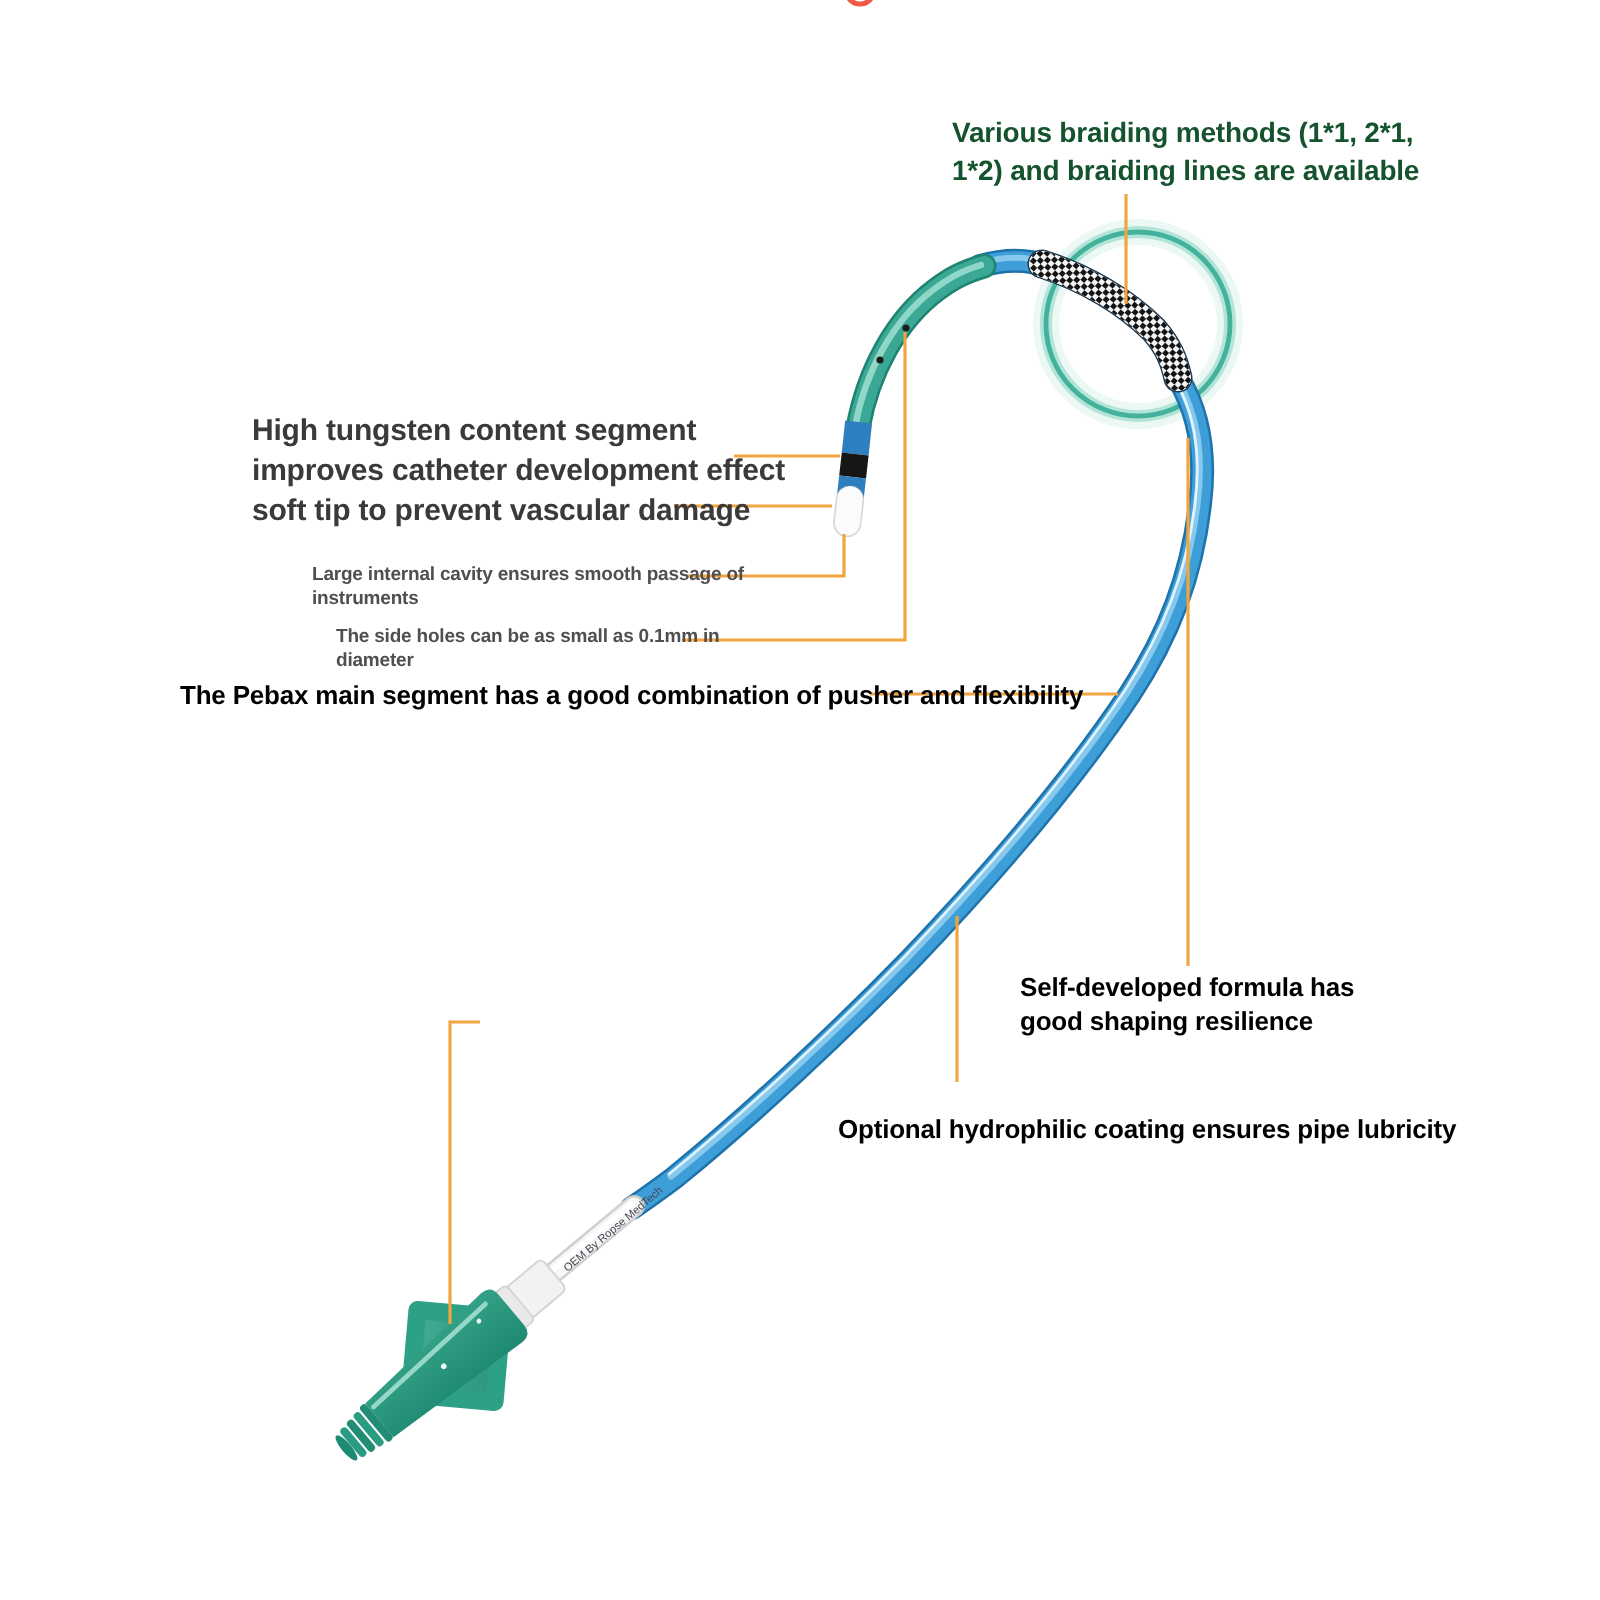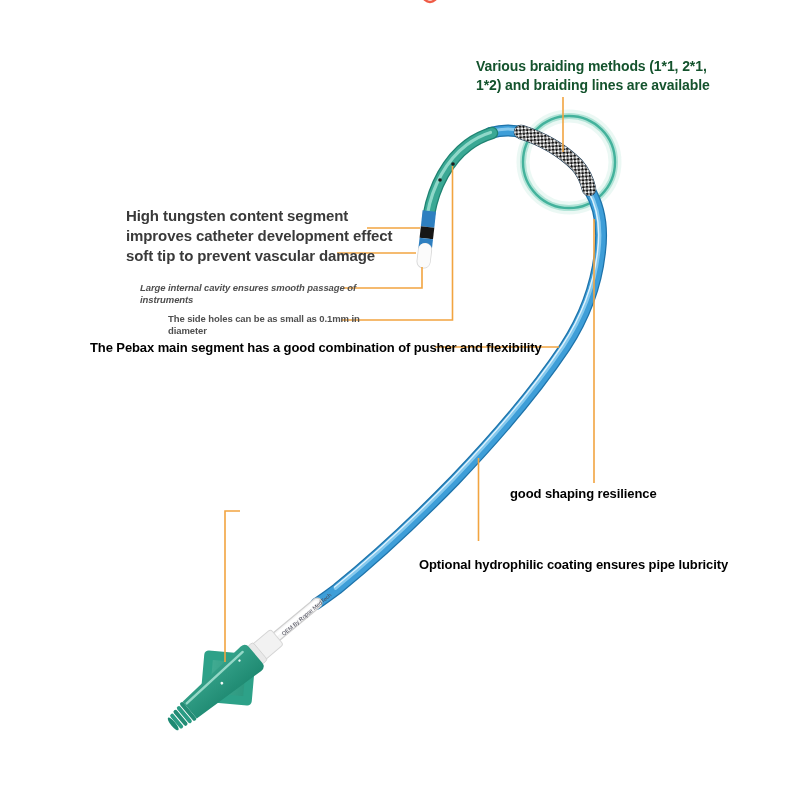--- a/index.html
+++ b/index.html
@@ -5,21 +5,21 @@
   html,body{margin:0;padding:0;background:#ffffff;}
   .stage{
     position:relative;width:800px;height:800px;background:#ffffff;overflow:hidden;
     font-family:"Liberation Sans", sans-serif;
   }
   .stage svg.art{position:absolute;left:0;top:0;}
   .ann{position:absolute;color:#000000;font-weight:600;letter-spacing:-0.1px;}
   .ann span{display:block;white-space:nowrap;}
   .ann-braiding{left:476px;top:57px;font-size:14px;line-height:19px;color:#14532d;}
   .ann-tungsten{left:126px;top:206px;font-size:15px;line-height:20px;color:#3a3a3a;}
-  .ann-cavity{left:140px;top:282px;font-size:9.5px;line-height:12px;color:#4f4f4f;font-style:italic;}
+  .ann-cavity{left:156px;top:282px;font-size:9.5px;line-height:12px;color:#4f4f4f;}
   .ann-sideholes{left:168px;top:313px;font-size:9.5px;line-height:12px;color:#4f4f4f;}
   .ann-pebax{left:90px;top:340px;font-size:13px;line-height:16px;}
   .ann-diejoint{left:243px;top:498px;font-size:12.5px;line-height:16px;}
   .ann-formula{left:510px;top:486px;font-size:13px;line-height:16.5px;}
   .ann-coating{left:419px;top:545px;font-size:13px;line-height:16px;margin-top:12px;}
 </style>
 </head>
 <body>
 
 <div class="stage">
@@ -147,20 +147,21 @@
     <span>The side holes can be as small as 0.1mm in</span>
     <span>diameter</span>
   </div>
 
   <div class="ann ann-pebax">
     <span>The Pebax main segment has a good combination of pusher and flexibility</span>
   </div>
 
 
   <div class="ann ann-formula">
+    <span>Self-developed formula has</span>
     <span>good shaping resilience</span>
   </div>
 
   <div class="ann ann-coating">
     <span>Optional hydrophilic coating ensures pipe lubricity</span>
   </div>
 
 </div>
 
 </body></html>

